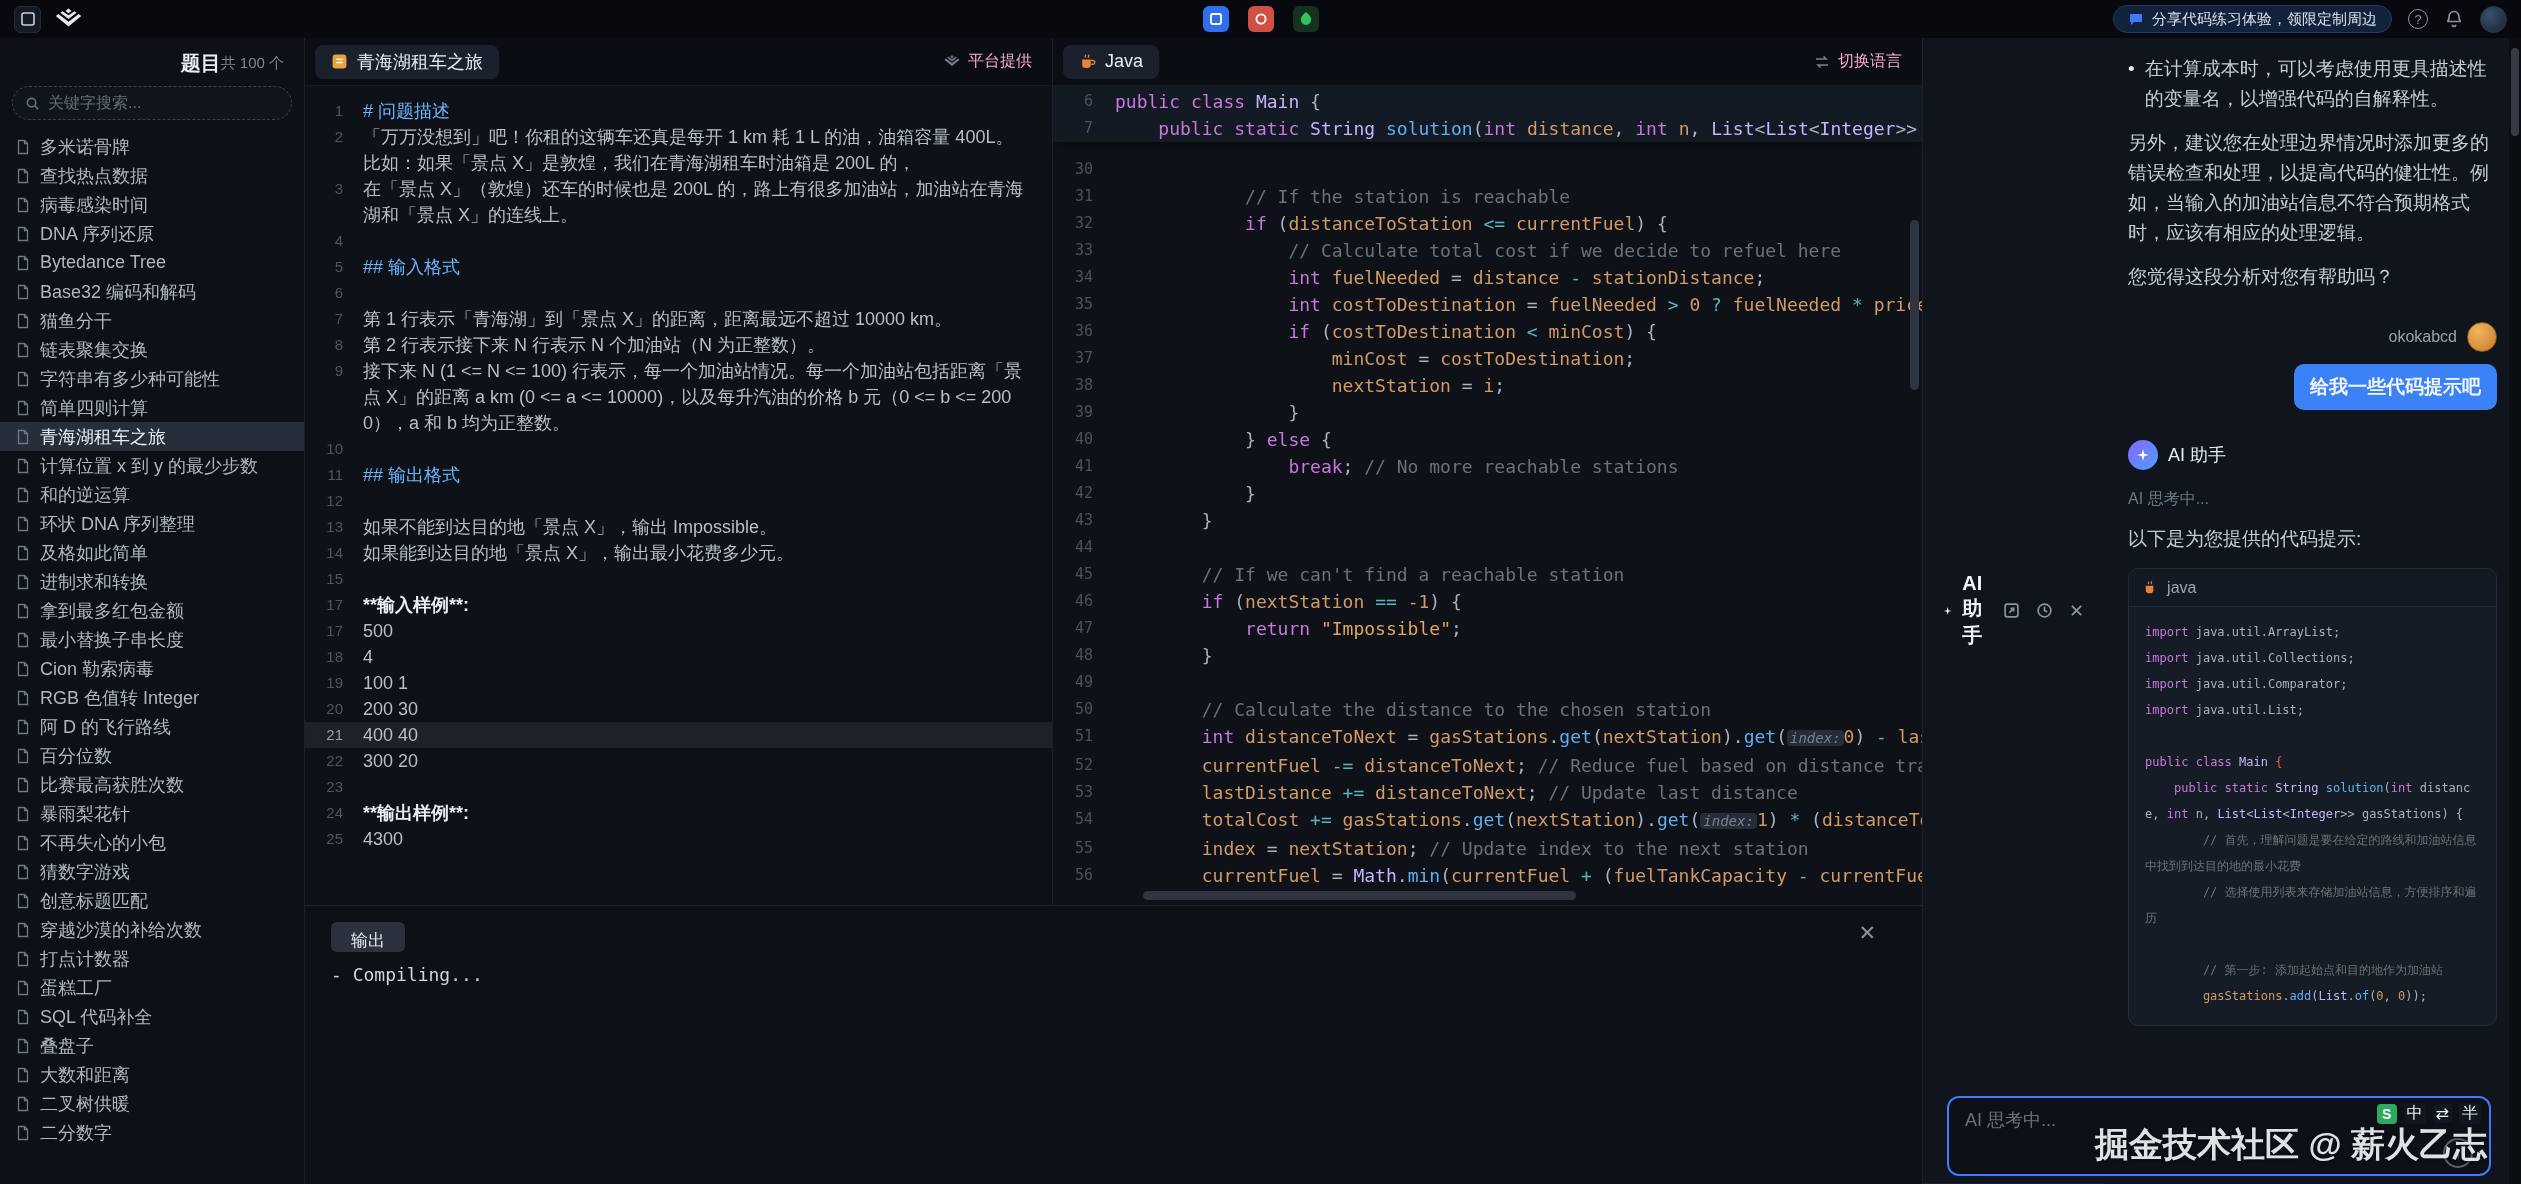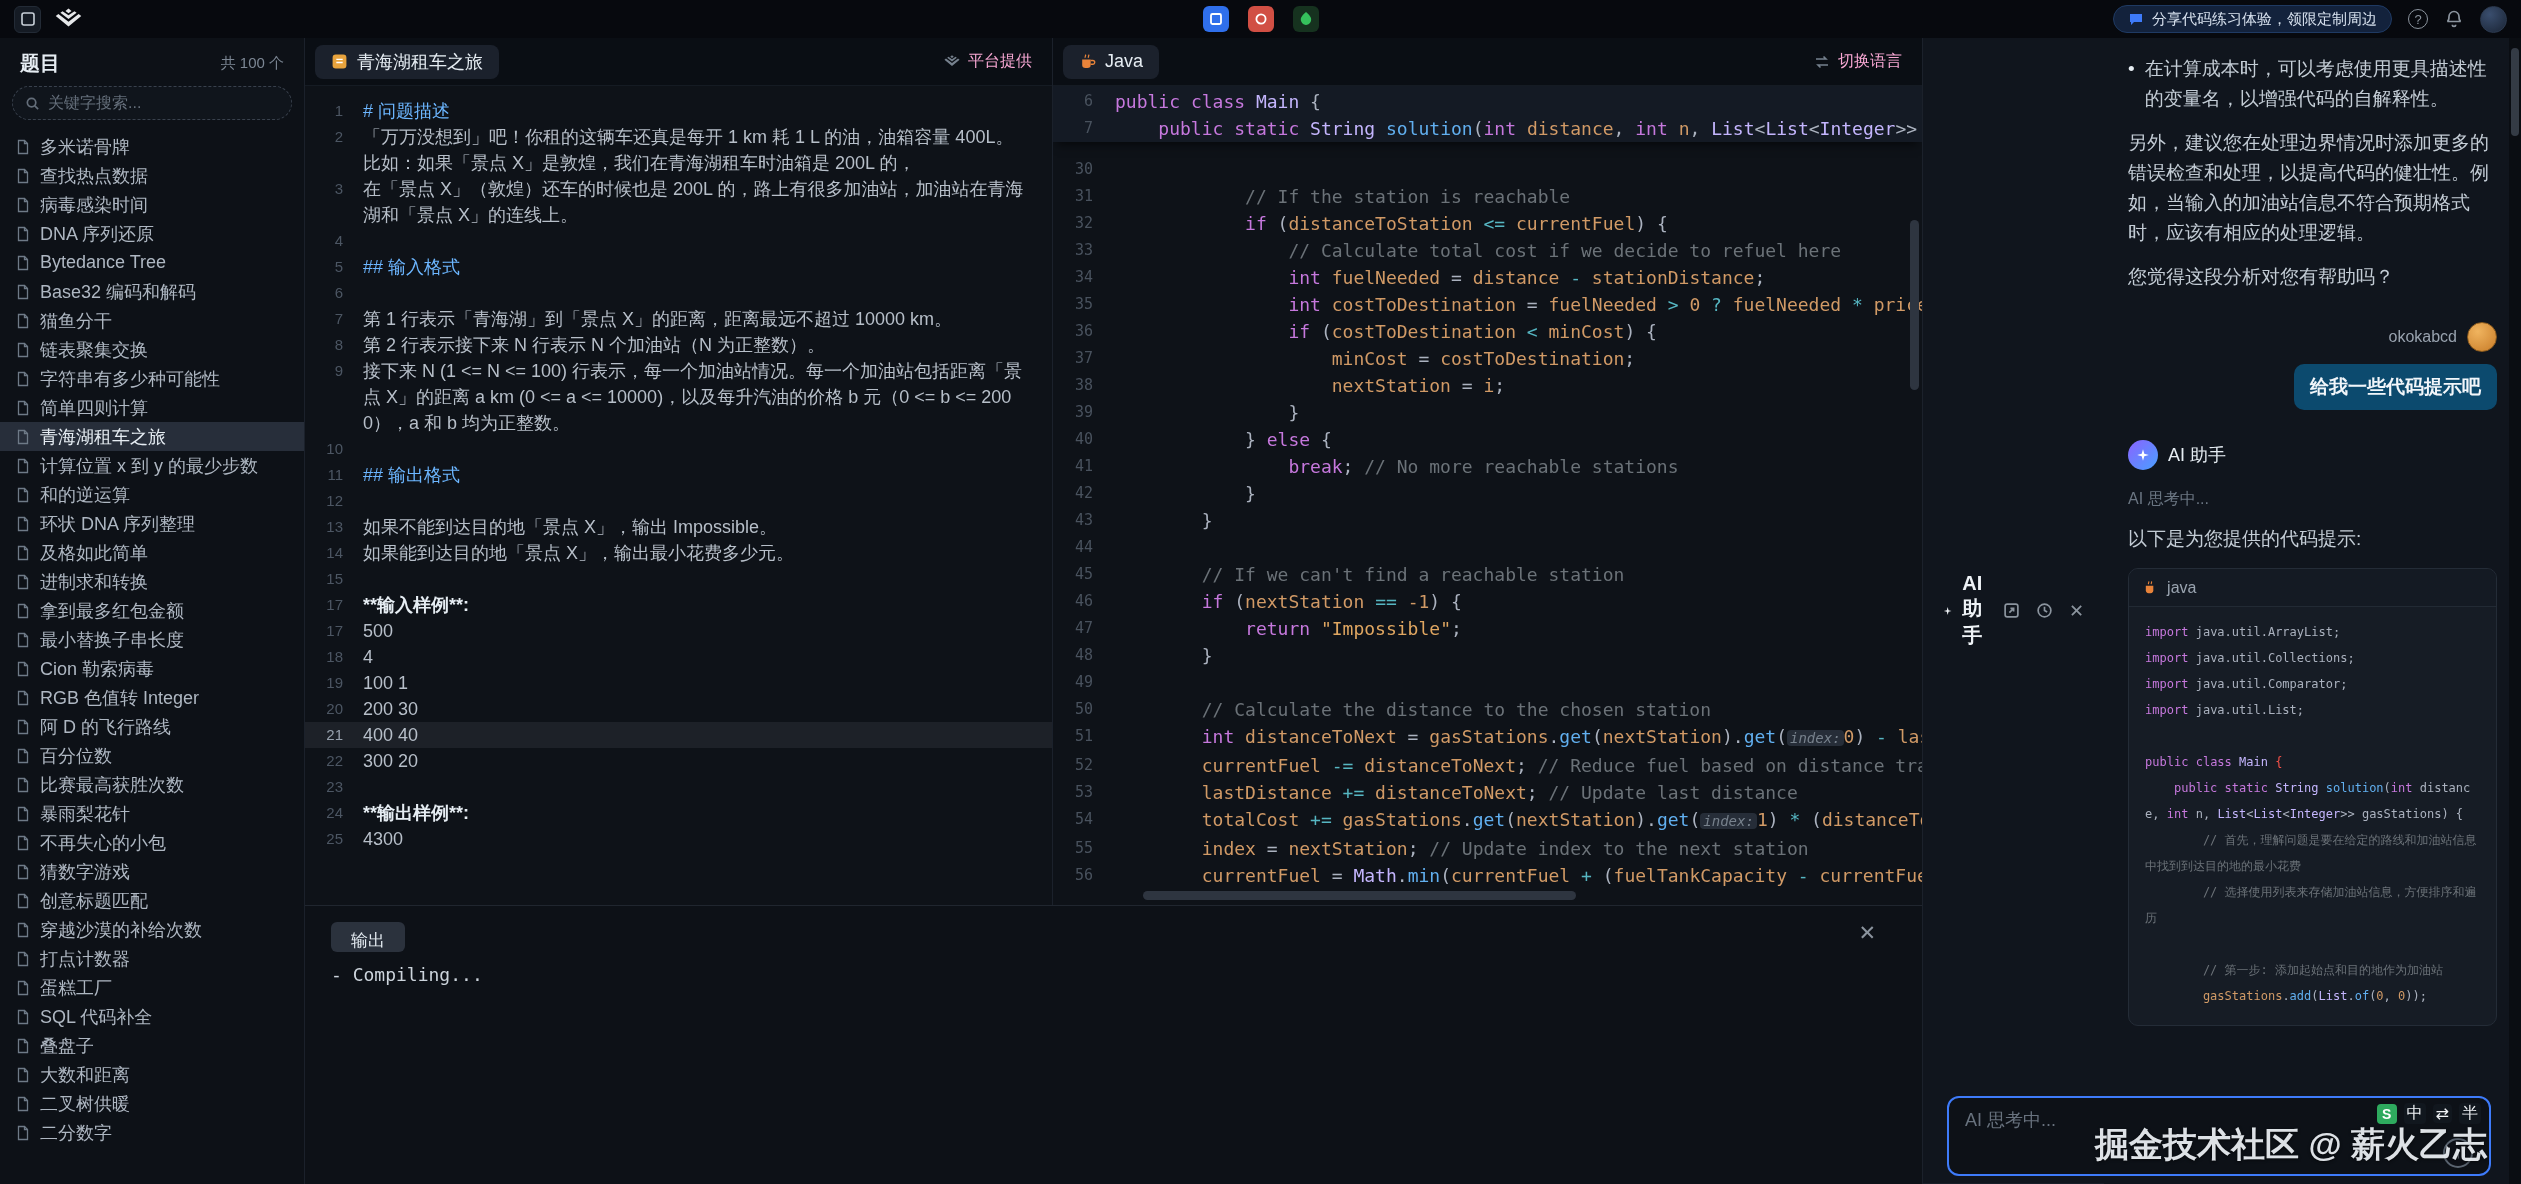--- a/index.html
+++ b/index.html
@@ -18,21 +18,21 @@
   .top-right{margin-left:auto;display:flex;align-items:center;gap:16px}
   .share-pill{height:28px;border-radius:14px;background:#13223c;border:1px solid #234larger?;border:1px solid #1f3a63;display:flex;align-items:center;gap:8px;padding:0 14px;font-size:15px;color:#d7e1ee;cursor:pointer;white-space:nowrap}
   .help-circle{width:20px;height:20px;border:1.5px solid #8b949e;border-radius:50%;color:#8b949e;font-size:13px;display:flex;align-items:center;justify-content:center}
   .avatar-top{width:27px;height:27px;border-radius:50%;background:radial-gradient(circle at 35% 30%,#3a4e6e,#1a2434);border:1px solid #2c3a50}
 
   
   .main{flex:1;display:flex;min-height:0}
 
   
   .sidebar{flex:0 0 305px;width:305px;background:#0d1117;border-right:1px solid #1b212b;display:flex;flex-direction:column;min-width:0}
-  .side-head{height:44px;display:flex;justify-content:space-between;align-items:center;padding:10px 20px 4px}
+  .side-head{height:44px;display:flex;justify-content:flex-end;align-items:center;padding:10px 20px 4px}
   .side-title{font-size:20px;font-weight:bold;color:#e6edf3}
   .side-count{font-size:15px;color:#7c8794}
   .side-search{margin:4px 12px 10px;height:34px;border:1px dashed #39414d;border-radius:17px;background:#10151c;display:flex;align-items:center;padding:0 12px;gap:8px}
   .side-search input{flex:1;background:transparent;border:none;outline:none;color:#aeb7c2;font-size:16px;font-family:inherit}
   .side-search input::placeholder{color:#646e7a}
   .side-list{flex:1;overflow:hidden;padding-top:2px}
   .side-item{height:29px;display:flex;align-items:center;gap:9px;padding:0 15px;font-size:18px;color:#aeb7c2;white-space:nowrap;overflow:hidden;cursor:pointer}
   .side-item.active{background:#272e3a;color:#e6edf3}
   .side-item svg{flex:0 0 16px}
 
@@ -82,21 +82,21 @@
   .ai-head-icons .hd-ic{cursor:pointer;display:flex;align-items:center}
   .ai-body{flex:1;overflow:hidden;padding:16px 24px 0;font-size:19px;line-height:30px;color:#c3ccd5}
   .bullet-row{display:flex;gap:10px}
   .bullet-dot{flex:0 0 auto;color:#e6edf3}
   .ai-para{margin-top:14px}
   .user-row{display:flex;justify-content:flex-end;align-items:center;gap:10px;margin-top:30px;color:#98a2ae;font-size:16px}
   .avatar{width:30px;height:30px;border-radius:50%;flex:0 0 30px}
   .avatar.orange{background:radial-gradient(circle at 35% 30%,#f0b45f,#c87c28);border:1px solid #8a5a1e}
   .avatar.purple{background:linear-gradient(135deg,#8a63ff,#49a0ff);display:flex;align-items:center;justify-content:center}
   .user-bubble-row{display:flex;justify-content:flex-end;margin-top:12px}
-  .user-bubble{background:#0c4a6e;color:#f2f6fa;border-radius:10px;padding:8px 16px;font-size:19px;font-weight:bold}
+  .user-bubble{background:#3b82f6;color:#f2f6fa;border-radius:10px;padding:8px 16px;font-size:19px;font-weight:bold}
   .ai-row{display:flex;align-items:center;gap:10px;margin-top:30px;color:#e6edf3;font-size:18px}
   .thinking{color:#6b7683;font-size:16px;margin-top:14px}
   .intro{margin-top:10px;color:#c3ccd5}
   .ai-code{margin-top:14px;background:#161c25;border:1px solid #242c37;border-radius:10px;overflow:hidden}
   .ai-code-head{height:38px;display:flex;align-items:center;gap:9px;padding:0 14px;color:#9aa4b0;font-size:16px;border-bottom:1px solid #222a34;background:#141a23}
   .ai-code-body{padding:12px 16px 16px;font-family:"DejaVu Sans Mono","Liberation Mono",monospace;font-size:12px;line-height:26px}
   .ai-code-line{white-space:pre-wrap;word-break:break-all;min-height:26px;color:#abb2bf}
   .ai-input-wrap{position:absolute;left:24px;right:30px;bottom:8px;height:80px;border:2px solid #3e7bfa;border-radius:12px;background:#0d1117;padding:12px 16px;z-index:2}
   .ai-input-wrap input{width:70%;background:transparent;border:none;outline:none;color:#aeb7c2;font-size:18px;font-family:inherit}
   .ai-input-wrap input::placeholder{color:#68727e}

